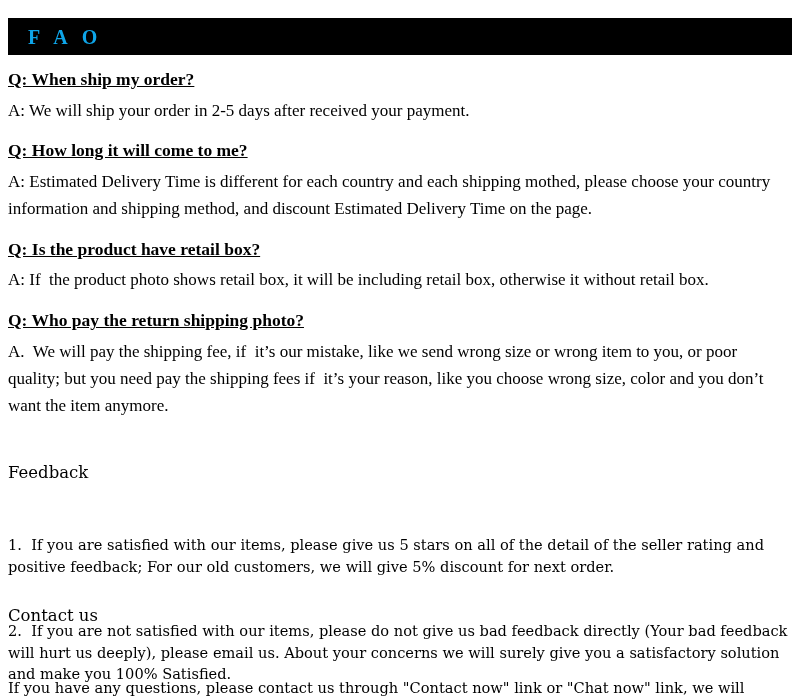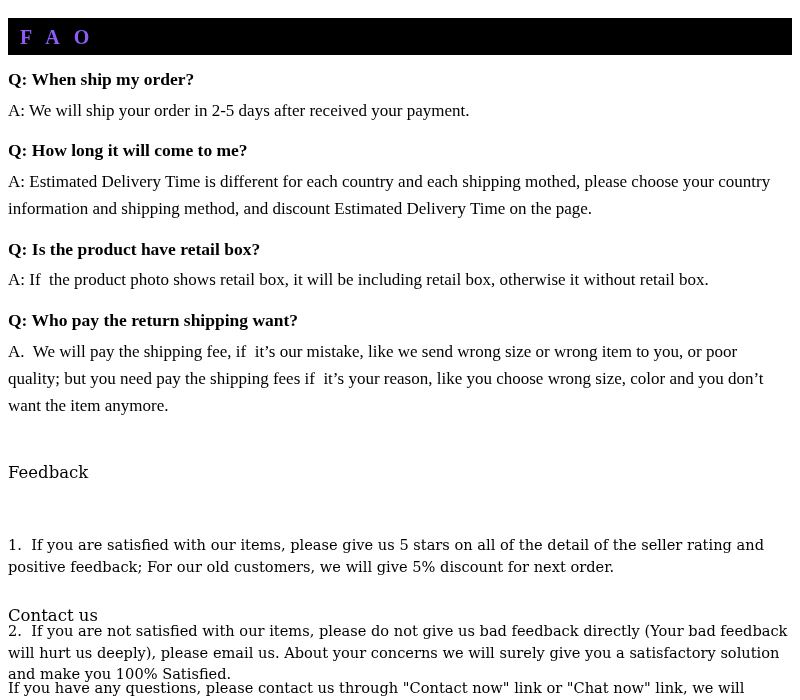--- a/index.html
+++ b/index.html
@@ -28,26 +28,26 @@
     position: absolute;
     left: 8px;
     top: 18px;
     width: 784px;
     height: 37px;
     background: #000000;
     display: flex;
     align-items: center;
   }
   .header-title {
-    color: #8b5cf6;
+    color: #0ea5e9;
     font-family: "Liberation Serif", serif;
     font-size: 20px;
     font-weight: bold;
     letter-spacing: 5px;
-    padding-left: 12px;
+    padding-left: 20px;
     line-height: 1;
   }
 
   
   .faq-block {
     position: absolute;
     left: 8px;
     top: 66px;
     width: 784px;
   }
@@ -55,20 +55,21 @@
     margin: 0 0 4px 0;
   }
   .faq-q {
     font-family: "Liberation Serif", serif;
     font-size: 17.5px;
     font-weight: bold;
     line-height: 1.52;
     margin: 0;
     padding: 0;
     white-space: pre-wrap;
+    text-decoration: underline;
   }
   .faq-a {
     font-family: "Liberation Serif", serif;
     font-size: 17px;
     font-weight: normal;
     line-height: 1.58;
     margin: 5px 0 13px 0;
     padding: 0;
     white-space: pre-wrap;
   }
@@ -124,21 +125,21 @@
 
     <div class="faq-item">
       <p class="faq-q">Q: Is the product have retail box?</p>
       <p class="faq-a">A: If  the product photo shows retail box, it will be including retail box, otherwise it without retail box.</p>
     </div>
 
     <div class="faq-item">
     </div>
 
     <div class="faq-item">
-      <p class="faq-q">Q: Who pay the return shipping want?</p>
+      <p class="faq-q">Q: Who pay the return shipping photo?</p>
       <p class="faq-a">A.  We will pay the shipping fee, if  it’s our mistake, like we send wrong size or wrong item to you, or poor quality; but you need pay the shipping fees if  it’s your reason, like you choose wrong size, color and you don’t want the item anymore.</p>
     </div>
 
   </div>
 
   <div class="section" id="feedback-section">
     <div class="section-heading">Feedback</div>
     <div class="section-body">
       <div class="para">1.  If you are satisfied with our items, please give us 5 stars on all of the detail of the seller rating and positive feedback; For our old customers, we will give 5% discount for next order.</div>
       <div class="para">2.  If you are not satisfied with our items, please do not give us bad feedback directly (Your bad feedback will hurt us deeply), please email us. About your concerns we will surely give you a satisfactory solution and make you 100% Satisfied.</div>

